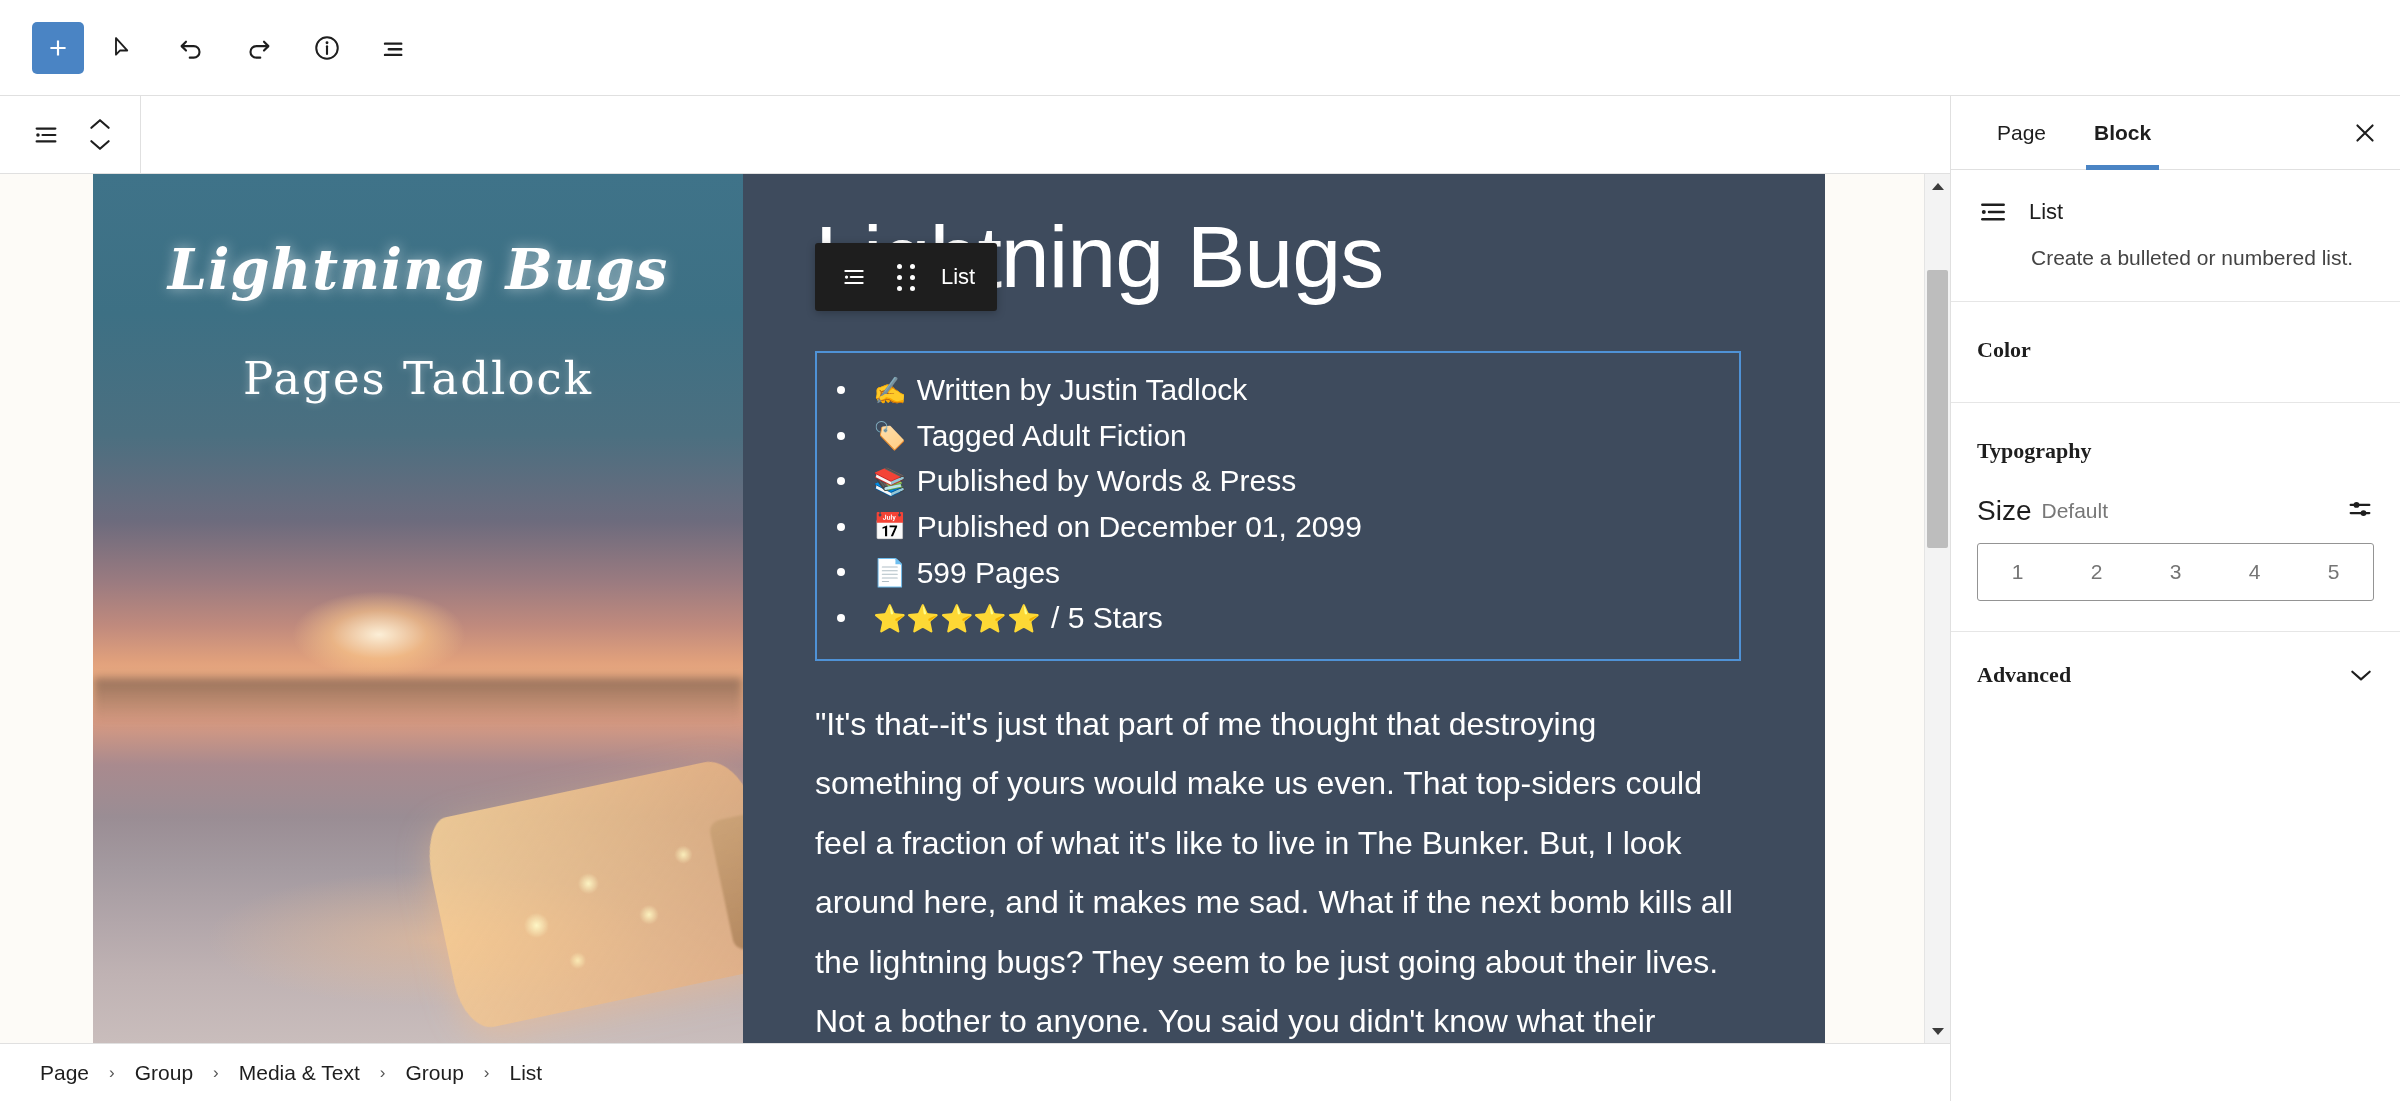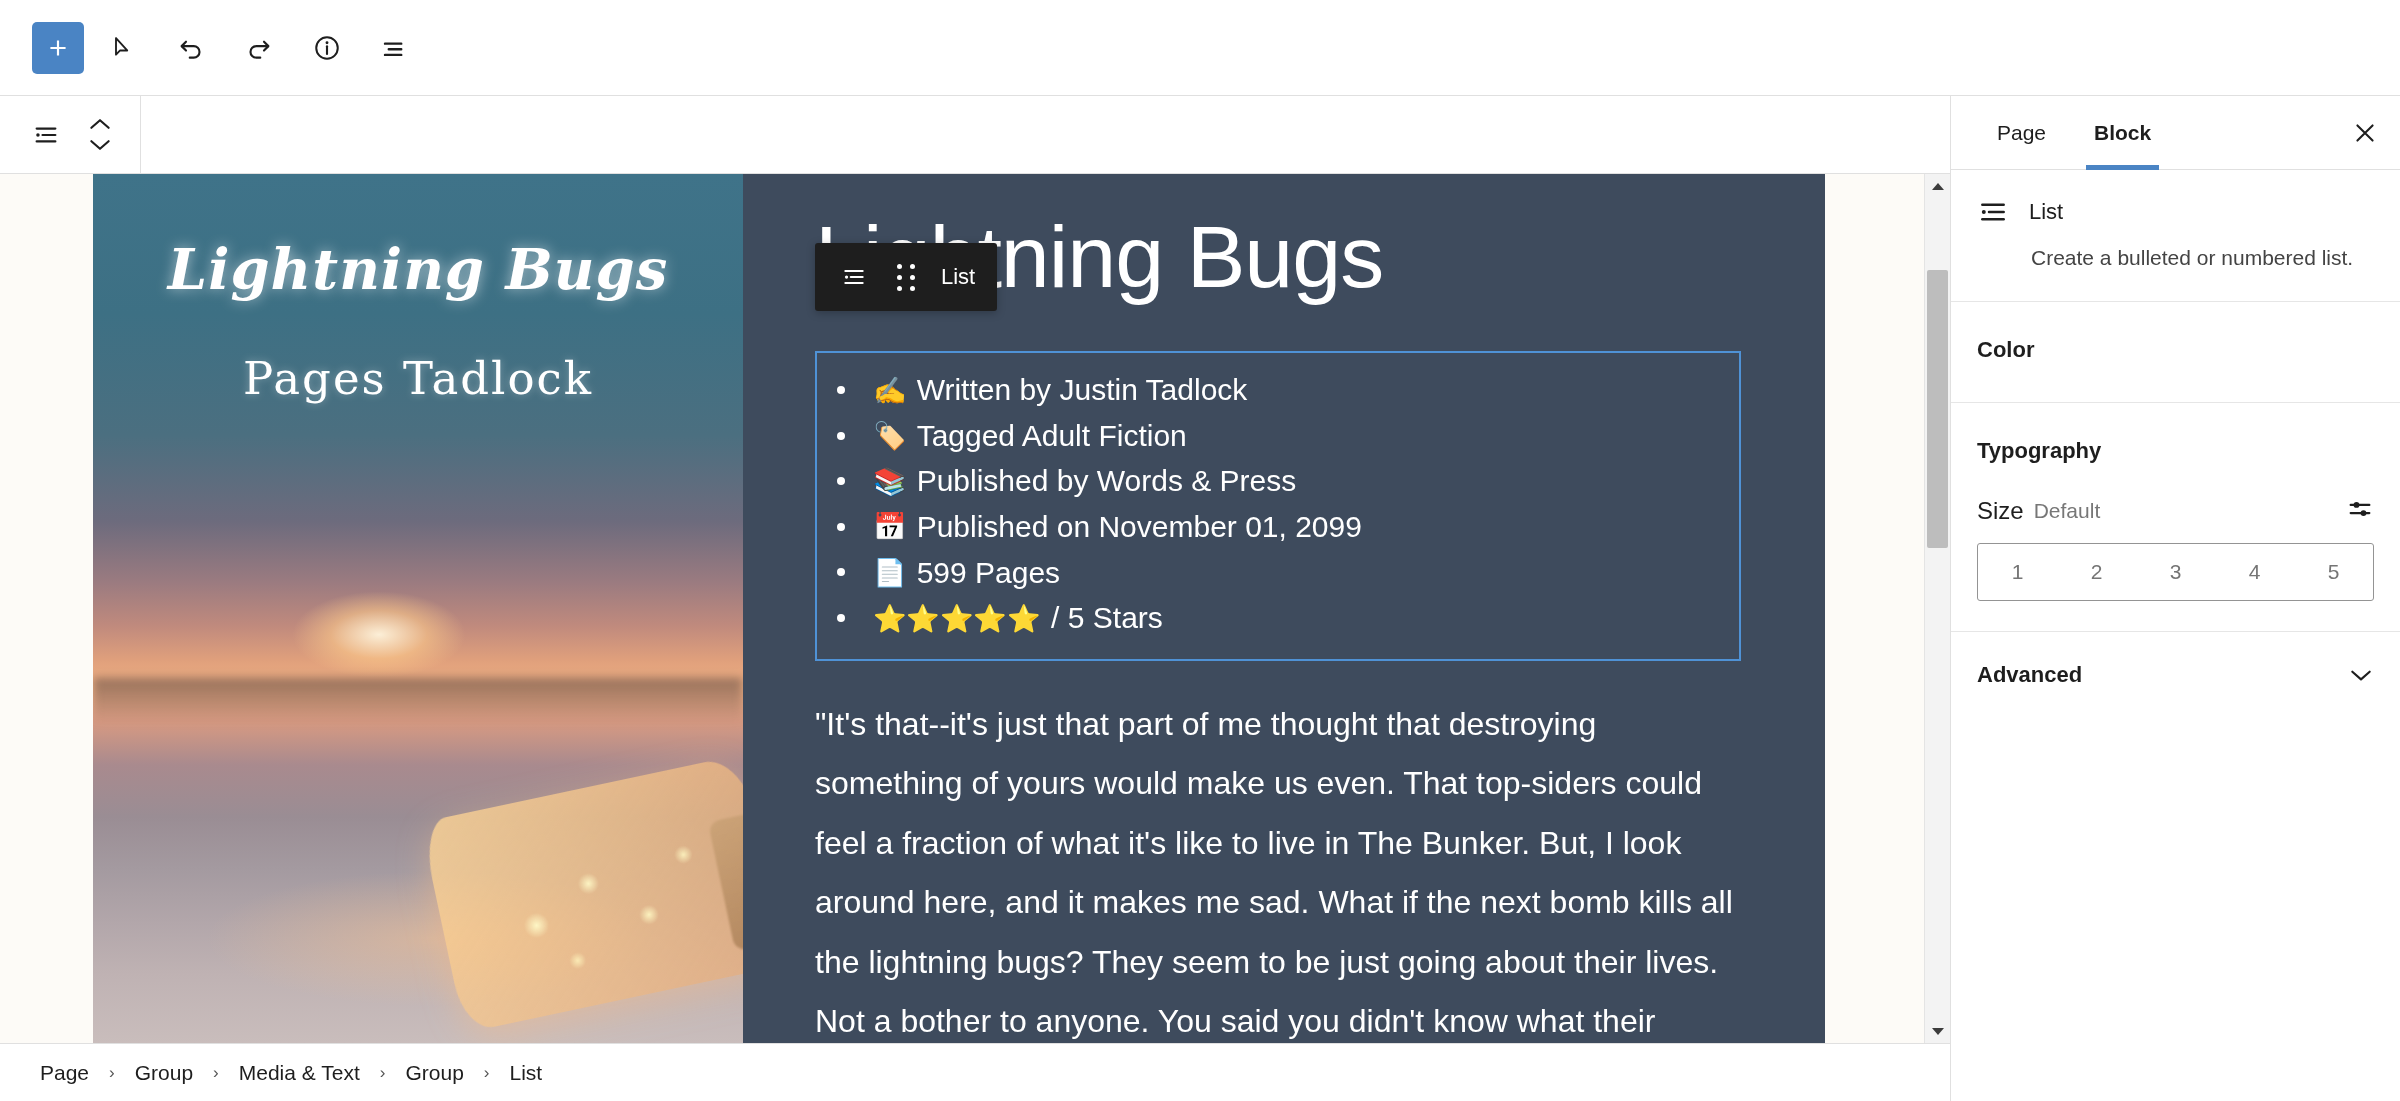--- a/index.html
+++ b/index.html
@@ -230,40 +230,40 @@
   }
   .sb-close { margin-left: auto; width: 70px; display: flex; align-items: center;
               justify-content: center; cursor: pointer; background: none; border: none; }
 
   .sb-section { border-bottom: 1px solid #e6e6e6; padding: 26px 26px 30px 26px; }
   .sb-blockhead { display: flex; align-items: flex-start; gap: 20px; }
   .sb-blockname { font-size: 22px; color: #1e1e1e; padding-top: 3px; }
   .sb-blockdesc { font-size: 21px; color: #444; margin-top: 16px; margin-left: 54px; line-height: 1.3; }
 
   .sb-rowhead { display: flex; align-items: center; justify-content: space-between; }
-  .sb-h { font-size: 22px; color: #1e1e1e; font-weight: bold; }
+  .sb-h { font-size: 22px; color: #1e1e1e; font-weight: bold; font-family: Liberation Serif, serif; }
   .sb-kebab { width: 36px; height: 44px; display: flex; flex-direction: column;
               align-items: center; justify-content: center; cursor: pointer; background: none; border: none; }
   .sb-kebab .kebab-dot { background: #1e1e1e; width: 4.5px; height: 4.5px; margin: 2px 0; }
 
   .color-list { border: 1px solid #dcdcdc; border-radius: 3px; margin-top: 26px; }
   .color-row { height: 72px; display: flex; align-items: center; gap: 22px; padding: 0 24px; cursor: pointer; }
   .color-row + .color-row { border-top: 1px solid #e6e6e6; }
   .color-swatch {
     width: 38px; height: 38px; border-radius: 50%; border: 1px solid #c6c6c6;
     position: relative; flex: 0 0 38px;
   }
   .color-swatch::after {
     content: ""; position: absolute; left: 50%; top: -1px; width: 1px; height: 38px;
     background: #c6c6c6; transform: rotate(45deg); transform-origin: center;
   }
   .color-label { font-size: 22px; color: #1e1e1e; }
 
   .size-row { display: flex; align-items: center; margin-top: 22px; }
-  .size-label { font-size: 24px; color: #1e1e1e; }
+  .size-label { font-size: 28px; color: #1e1e1e; }
   .size-value { font-size: 21px; color: #777; margin-left: 10px; }
   .size-tools { margin-left: auto; cursor: pointer; }
   .size-seg {
     display: flex; border: 1px solid #949494; border-radius: 3px; margin-top: 16px; height: 58px;
   }
   .size-opt {
     flex: 1; display: flex; align-items: center; justify-content: center;
     font-size: 21px; color: #757575; cursor: pointer; background: none; border: none;
     font-family: "Liberation Sans", sans-serif;
   }
@@ -413,21 +413,21 @@
                       <span>Tagged Adult Fiction</span>
                     </li>
                     <li>
                       <span class="li-bullet"></span>
                       <span class="li-emoji">📚</span>
                       <span>Published by Words &amp; Press</span>
                     </li>
                     <li>
                       <span class="li-bullet"></span>
                       <span class="li-emoji">📅</span>
-                      <span>Published on November 01, 2099</span>
+                      <span>Published on December 01, 2099</span>
                     </li>
                     <li>
                       <span class="li-bullet"></span>
                       <span class="li-emoji">📄</span>
                       <span>599 Pages</span>
                     </li>
                     <li>
                       <span class="li-bullet"></span>
                       <span class="li-emoji">⭐⭐⭐⭐⭐</span>
                       <span>/ 5 Stars</span>

